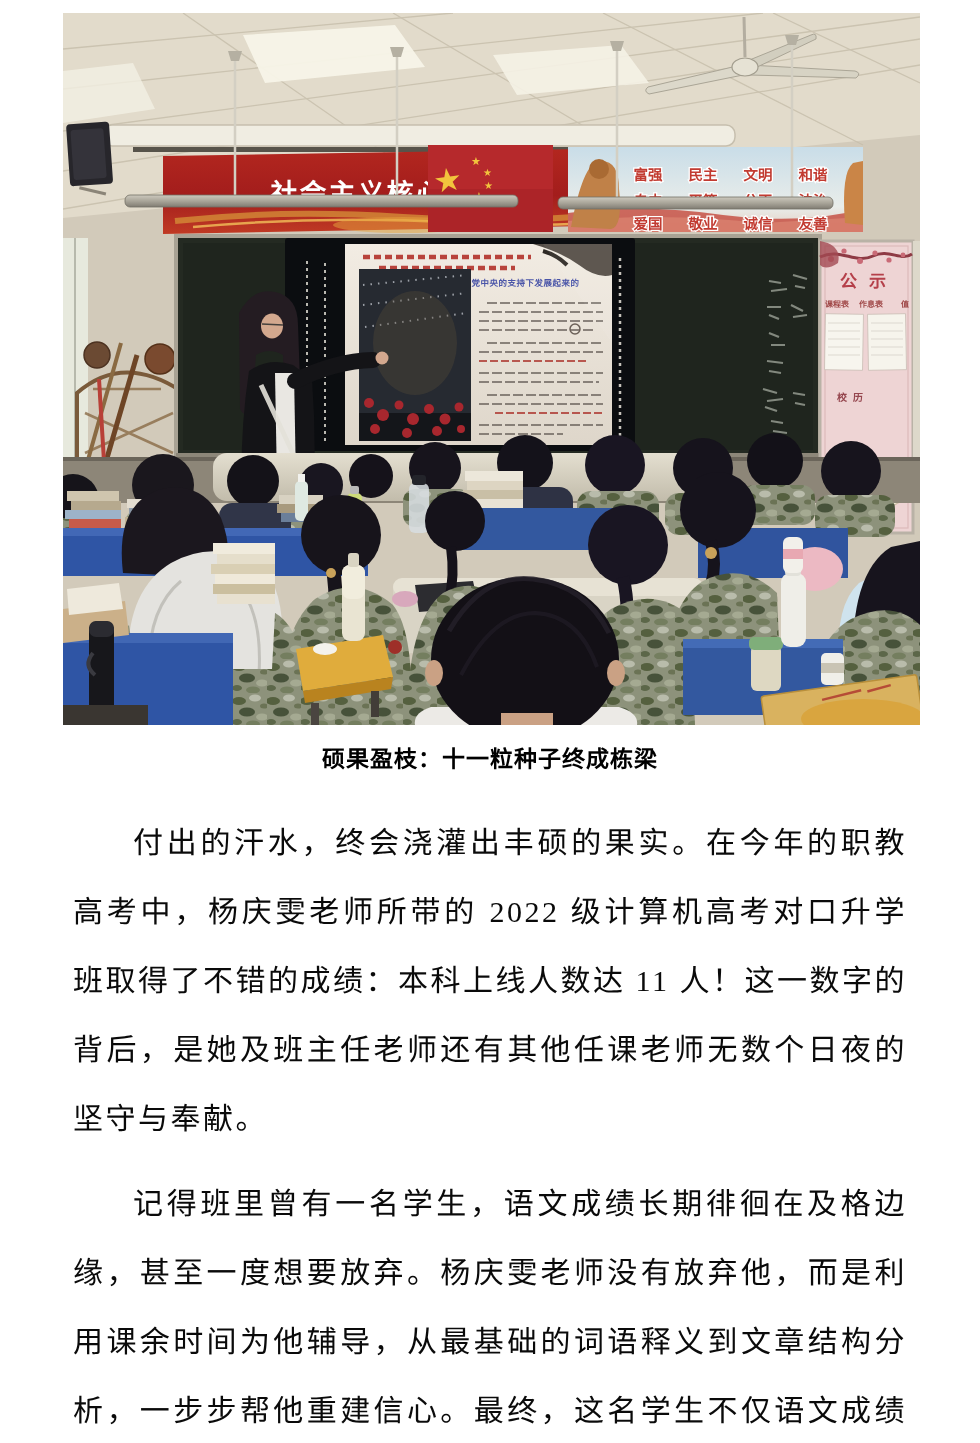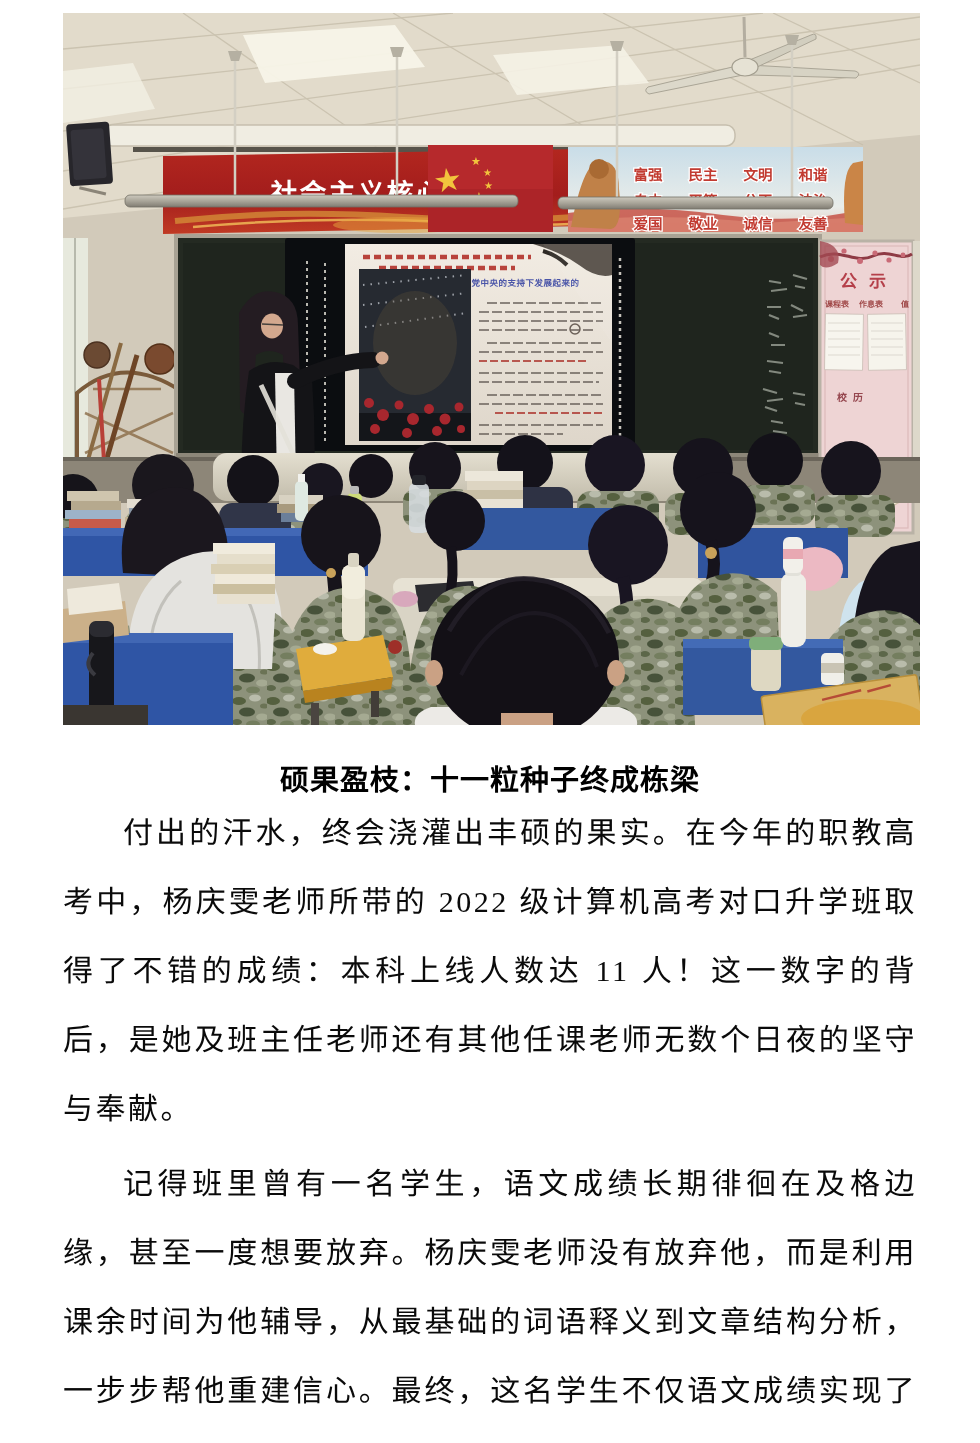--- a/index.html
+++ b/index.html
@@ -1,24 +1,24 @@
 <!DOCTYPE html>
 <html lang="zh-CN"><head>
 <meta charset="utf-8">
 <style>
   html,body{margin:0;padding:0;background:#ffffff;}
   .page{position:relative;width:980px;height:1443px;background:#ffffff;overflow:hidden;
         font-family:"Liberation Serif","DejaVu Serif",serif;}
   .photo{position:absolute;left:63px;top:13px;width:857px;height:712px;margin:0;}
   .photo svg{display:block;width:100%;height:100%;}
-  .heading{position:absolute;left:0;right:0;top:740px;margin:16px;text-align:center;
-           font-size:29px;font-weight:bold;color:#000;letter-spacing:1px;
+  .heading{position:absolute;left:0;right:0;top:740px;margin:0;text-align:center;
+           font-size:23px;font-weight:bold;color:#000;letter-spacing:1px;
            font-family:Liberation Sans, sans-serif;}
   .body-text{position:absolute;left:57px;width:866px;top:792px;}
-  .body-text p{margin:6px;font-size:30px;line-height:69px;color:#0a0a0a;
+  .body-text p{margin:16px;font-size:30px;line-height:69px;color:#0a0a0a;
                text-align:justify;text-indent:2em;letter-spacing:2.5px;}
   svg text{font-family:"DejaVu Sans","Liberation Sans",sans-serif;}
 </style>
 </head>
 <body>
 
 <div class="page">
 
   <figure class="photo">
   <svg viewBox="0 0 857 712" preserveAspectRatio="none">

